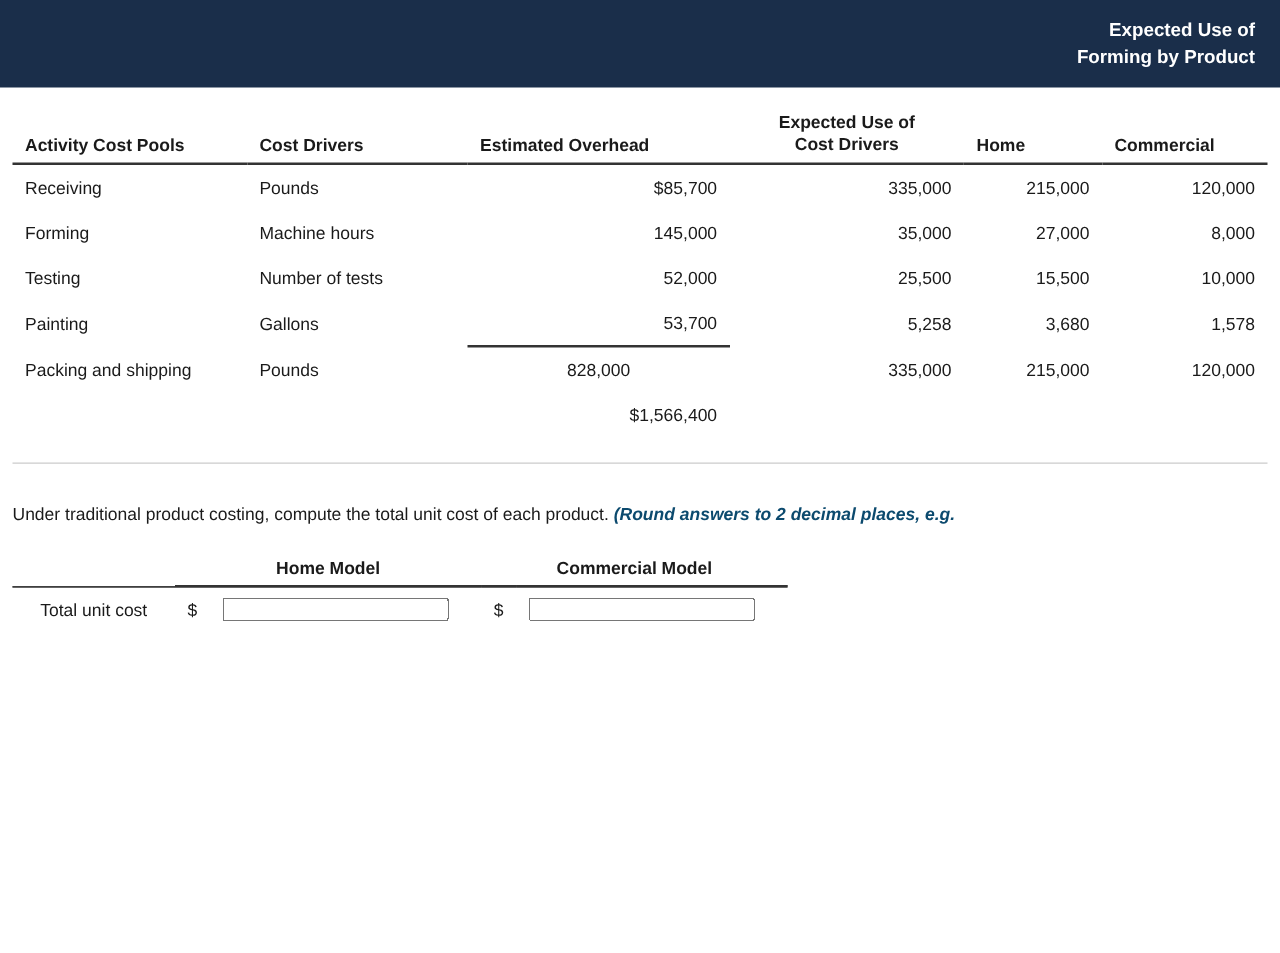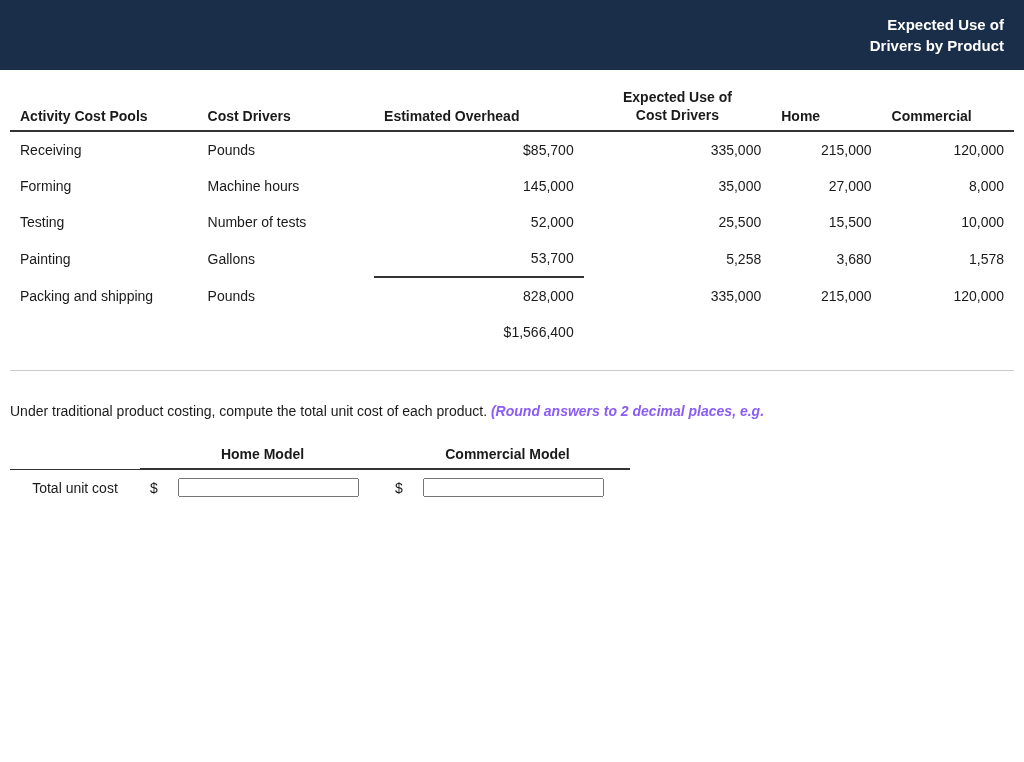--- a/index.html
+++ b/index.html
@@ -79,21 +79,21 @@
     }
 
     .question-text {
       font-size: 14px;
       color: #1a1a1a;
       margin-bottom: 18px;
       line-height: 1.5;
     }
 
     .question-text .round-note {
-      color: #8b5cf6;
+      color: #0c4a6e;
       font-style: italic;
       font-weight: bold;
     }
 
     .answer-table {
       border-collapse: collapse;
       width: 620px;
       margin-left: 0;
     }
 
@@ -142,21 +142,21 @@
       text-align: center;
       line-height: 1.3;
     }
   </style>
 </head>
 <body>
 
 <div class="header-bar">
   <span>
     <span>Expected Use of</span><br>
-    <span>Drivers by Product</span>
+    <span>Forming by Product</span>
   </span>
 </div>
 
 <div class="main-table-section">
   <table class="main-table">
     <colgroup>
       <col class="col-activity">
       <col class="col-driver">
       <col class="col-overhead">
       <col class="col-expected">
@@ -205,21 +205,21 @@
         <td>Painting</td>
         <td>Gallons</td>
         <td class="numeric">53,700</td>
         <td class="numeric">5,258</td>
         <td class="numeric">3,680</td>
         <td class="numeric">1,578</td>
       </tr>
       <tr>
         <td>Packing and shipping</td>
         <td>Pounds</td>
-        <td class="numeric" style="border-top: 2px solid #333;">828,000</td>
+        <td class="numeric" style="border-top: 2px solid #333; text-align: center;">828,000</td>
         <td class="numeric">335,000</td>
         <td class="numeric">215,000</td>
         <td class="numeric">120,000</td>
       </tr>
       <tr>
         <td></td>
         <td></td>
         <td class="numeric total-amount">$1,566,400</td>
         <td></td>
         <td></td>

